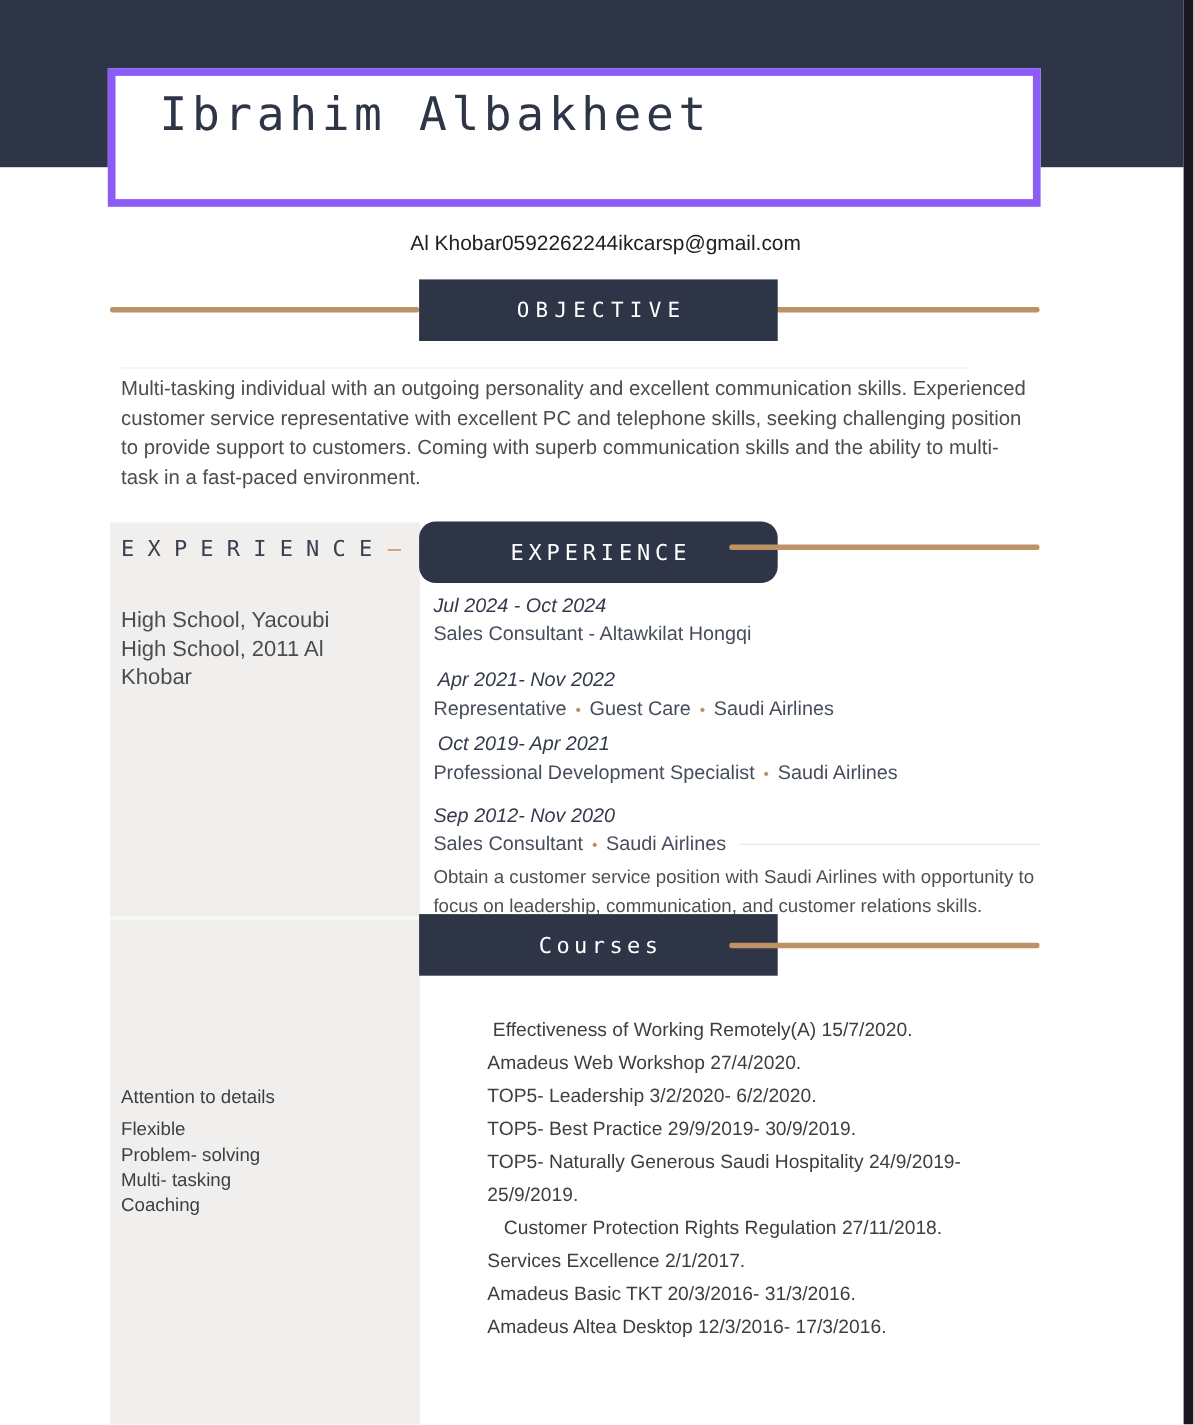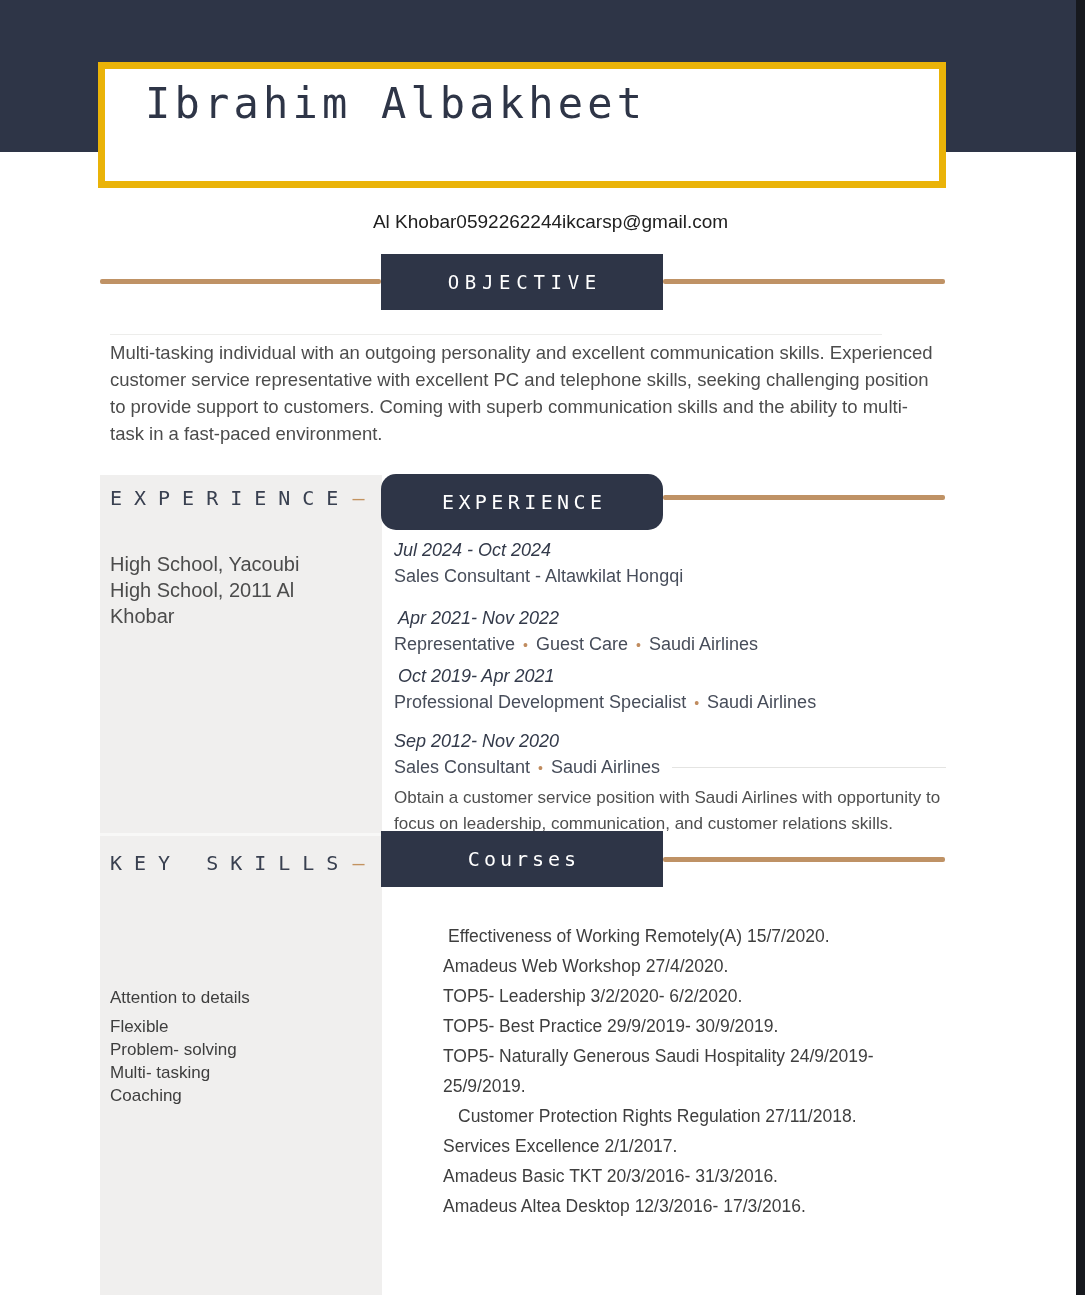--- a/index.html
+++ b/index.html
@@ -11,21 +11,21 @@
   .edge-strip {
     position:absolute; left:1076px; top:0; width:9px; height:1295px;
     background:#17191e;
   }
   .header-band {
     position:absolute; left:0; top:0; width:1076px; height:152px;
     background:#2e3547;
   }
   .name-box {
     position:absolute; left:98px; top:62px; width:848px; height:126px;
-    background:#ffffff; border:7px solid #eab308;
+    background:#ffffff; border:7px solid #8b5cf6;
     padding:10px 0 0 40px;
   }
   .name-box h1 {
     font-family:"DejaVu Sans Mono", monospace;
     font-size:42px; font-weight:500; letter-spacing:0.10em;
     color:#2e3547; white-space:nowrap;
   }
   .contact-row {
     position:absolute; left:98px; top:211px; width:848px;
     display:flex; justify-content:center;
@@ -33,21 +33,21 @@
     font-size:19px; color:#202020;
   }
   .rule {
     position:absolute; height:5px; background:#bf9265; border-radius:2px;
   }
   .rule-obj-left   { left:100px; top:279px; width:281px; }
   .rule-obj-right  { left:663px; top:279px; width:282px; }
   .rule-exp-right  { left:663px; top:495px; width:282px; }
   .rule-crs-right  { left:663px; top:857px; width:282px; }
   .banner {
-    position:absolute; width:282px; height:56px; background:#2e3547;
+    position:absolute; width:326px; height:56px; background:#2e3547;
     color:#ffffff; display:flex; align-items:center; justify-content:center;
     font-family:"DejaVu Sans Mono", monospace; font-weight:500;
   }
   .banner span { white-space:nowrap; }
   .banner-objective  { left:381px; top:254px; font-size:19px; letter-spacing:0.30em; text-indent:0.30em; }
   .banner-experience { left:381px; top:474px; font-size:20px; letter-spacing:0.22em; text-indent:0.22em;border-radius:15px; }
   .banner-courses    { left:381px; top:831px; font-size:20px; letter-spacing:0.20em; text-indent:0.20em; }
   .hairline {
     position:absolute; left:110px; top:334px; width:772px;
     border-top:1px solid #ededeb;
@@ -184,23 +184,20 @@
         <span>Sales Consultant</span>
         <span class="dot">•</span>
         <span>Saudi Airlines</span>
         <span class="fill-line"></span>
       </div>
       <p class="exp-desc">Obtain a customer service position with Saudi Airlines with opportunity to focus on leadership, communication, and customer relations skills.</p>
     </div>
 
   </div>
 
-  <div class="side-heading heading-keyskills">
-    <span>KEY SKILLS</span><span class="dash">—</span>
-  </div>
 
   <div class="skills-list">
     <div class="skill-item">Attention to details</div>
     <div class="skill-item">Flexible</div>
     <div class="skill-item">Problem- solving</div>
     <div class="skill-item">Multi- tasking</div>
     <div class="skill-item">Coaching</div>
   </div>
 
   <div class="banner banner-courses">

